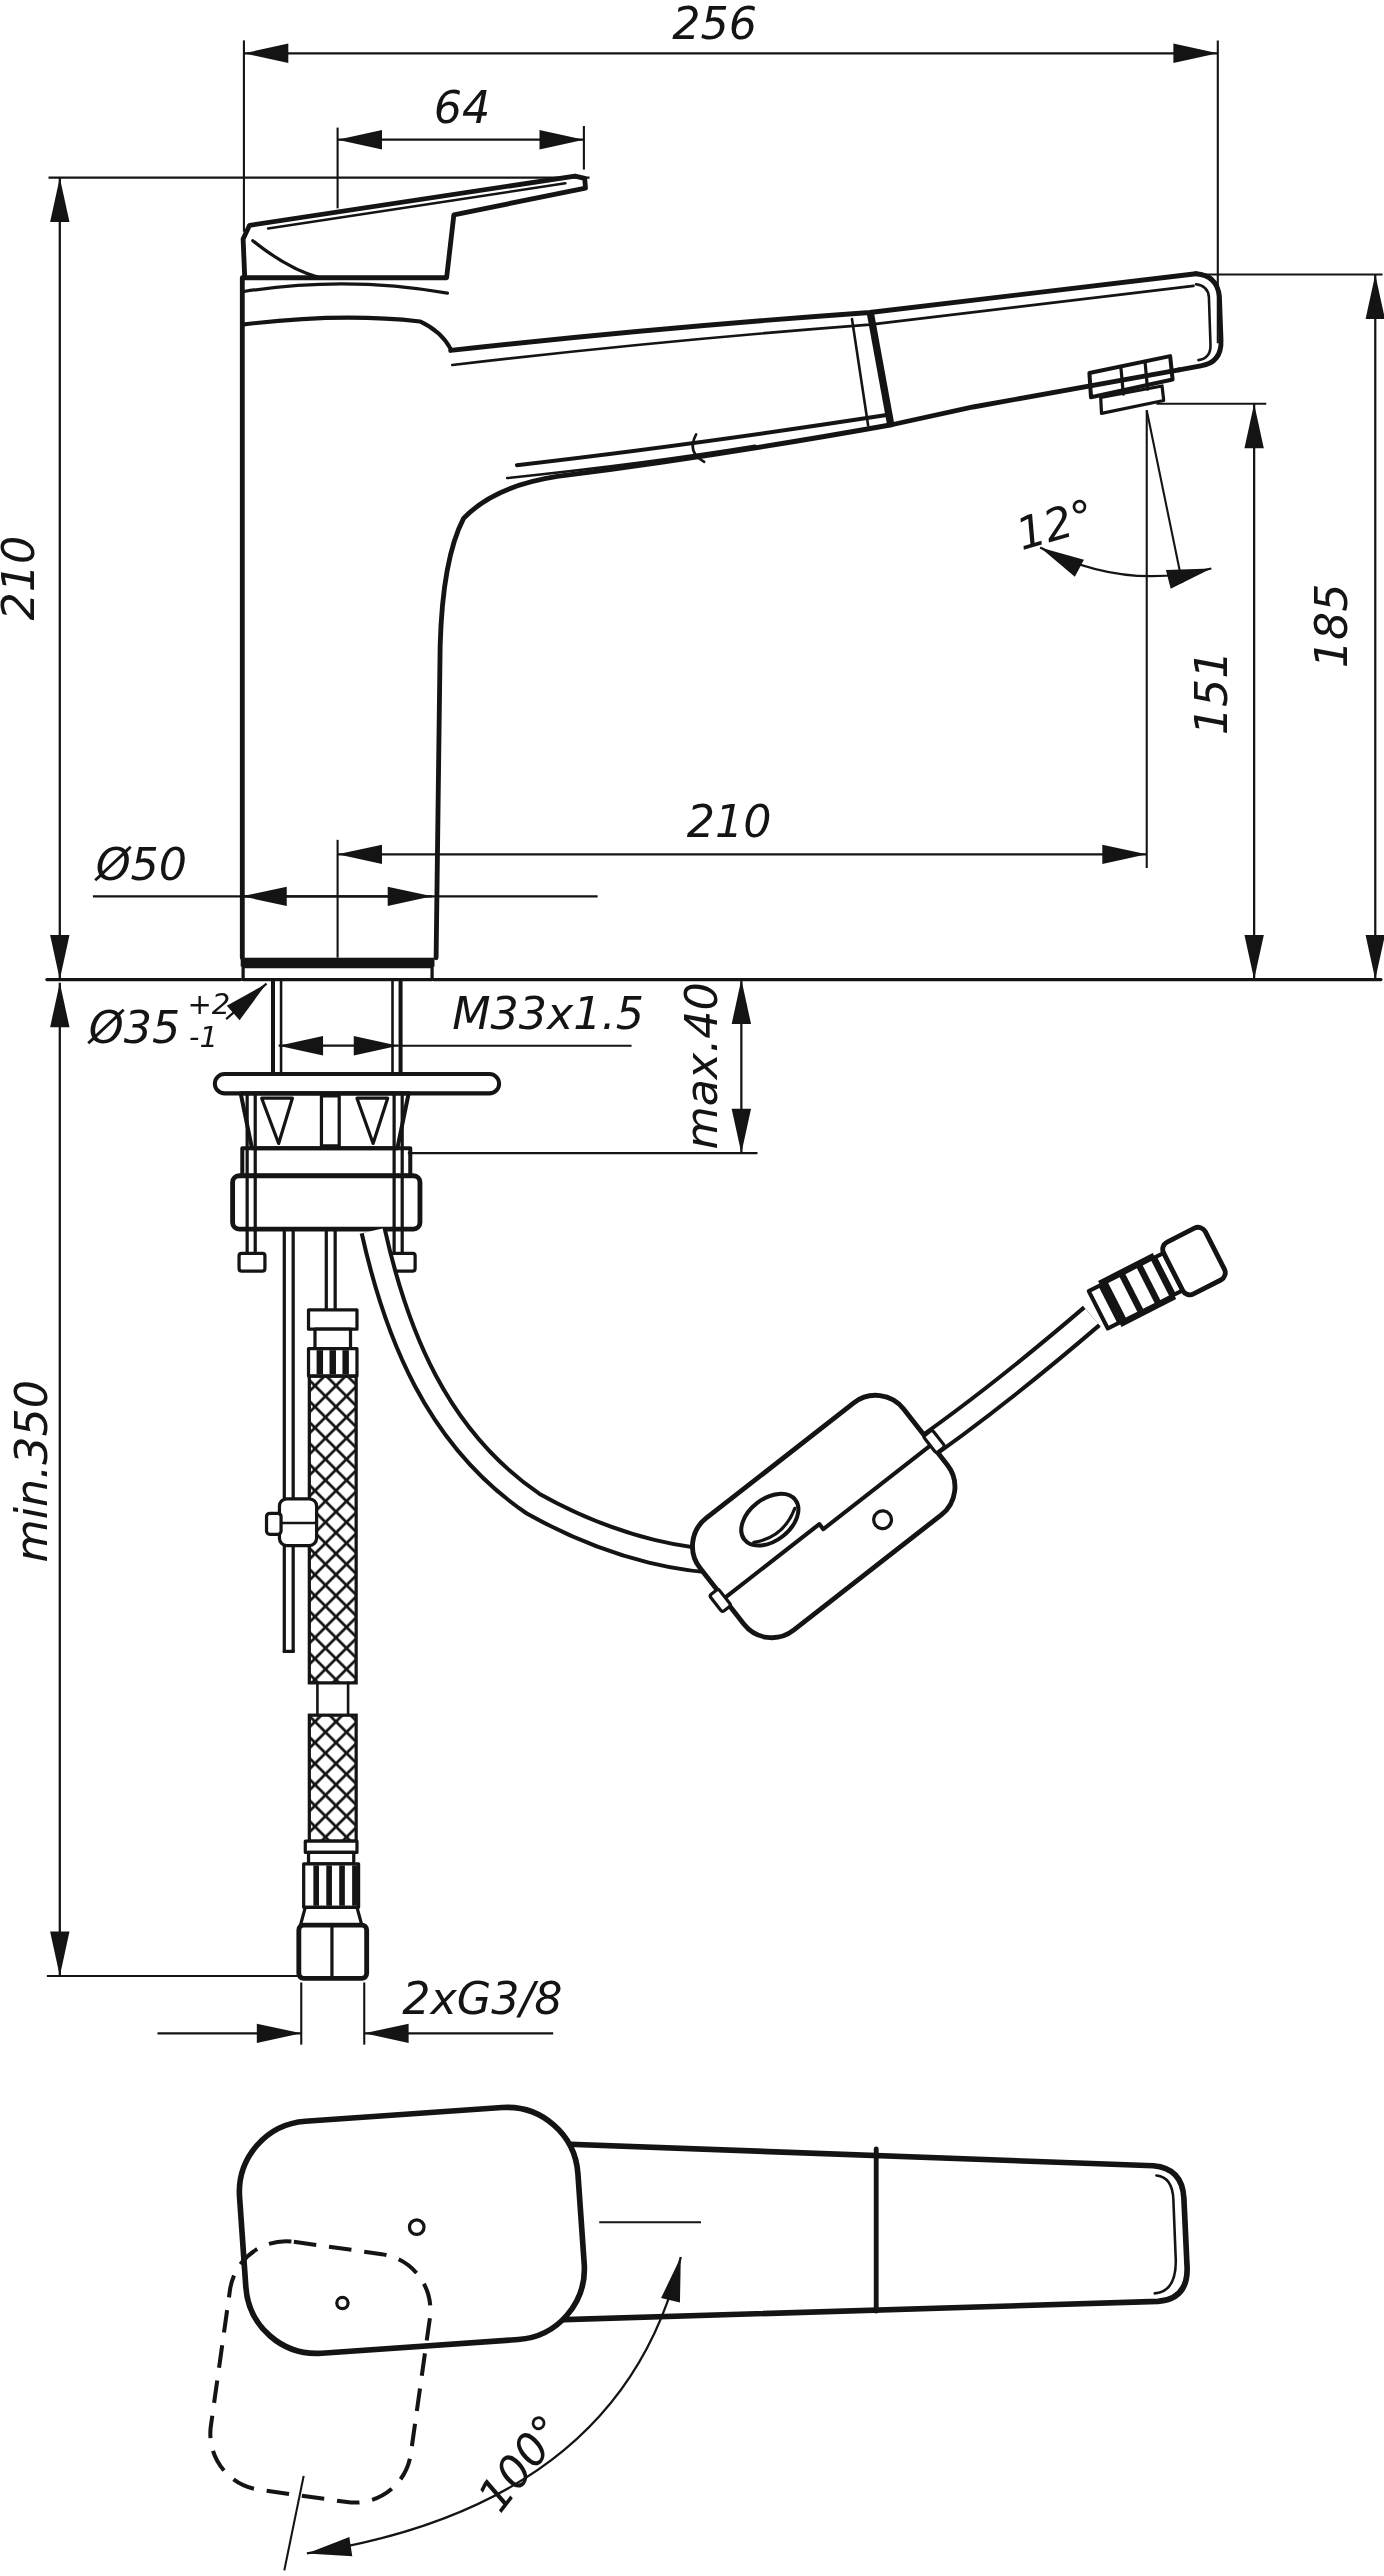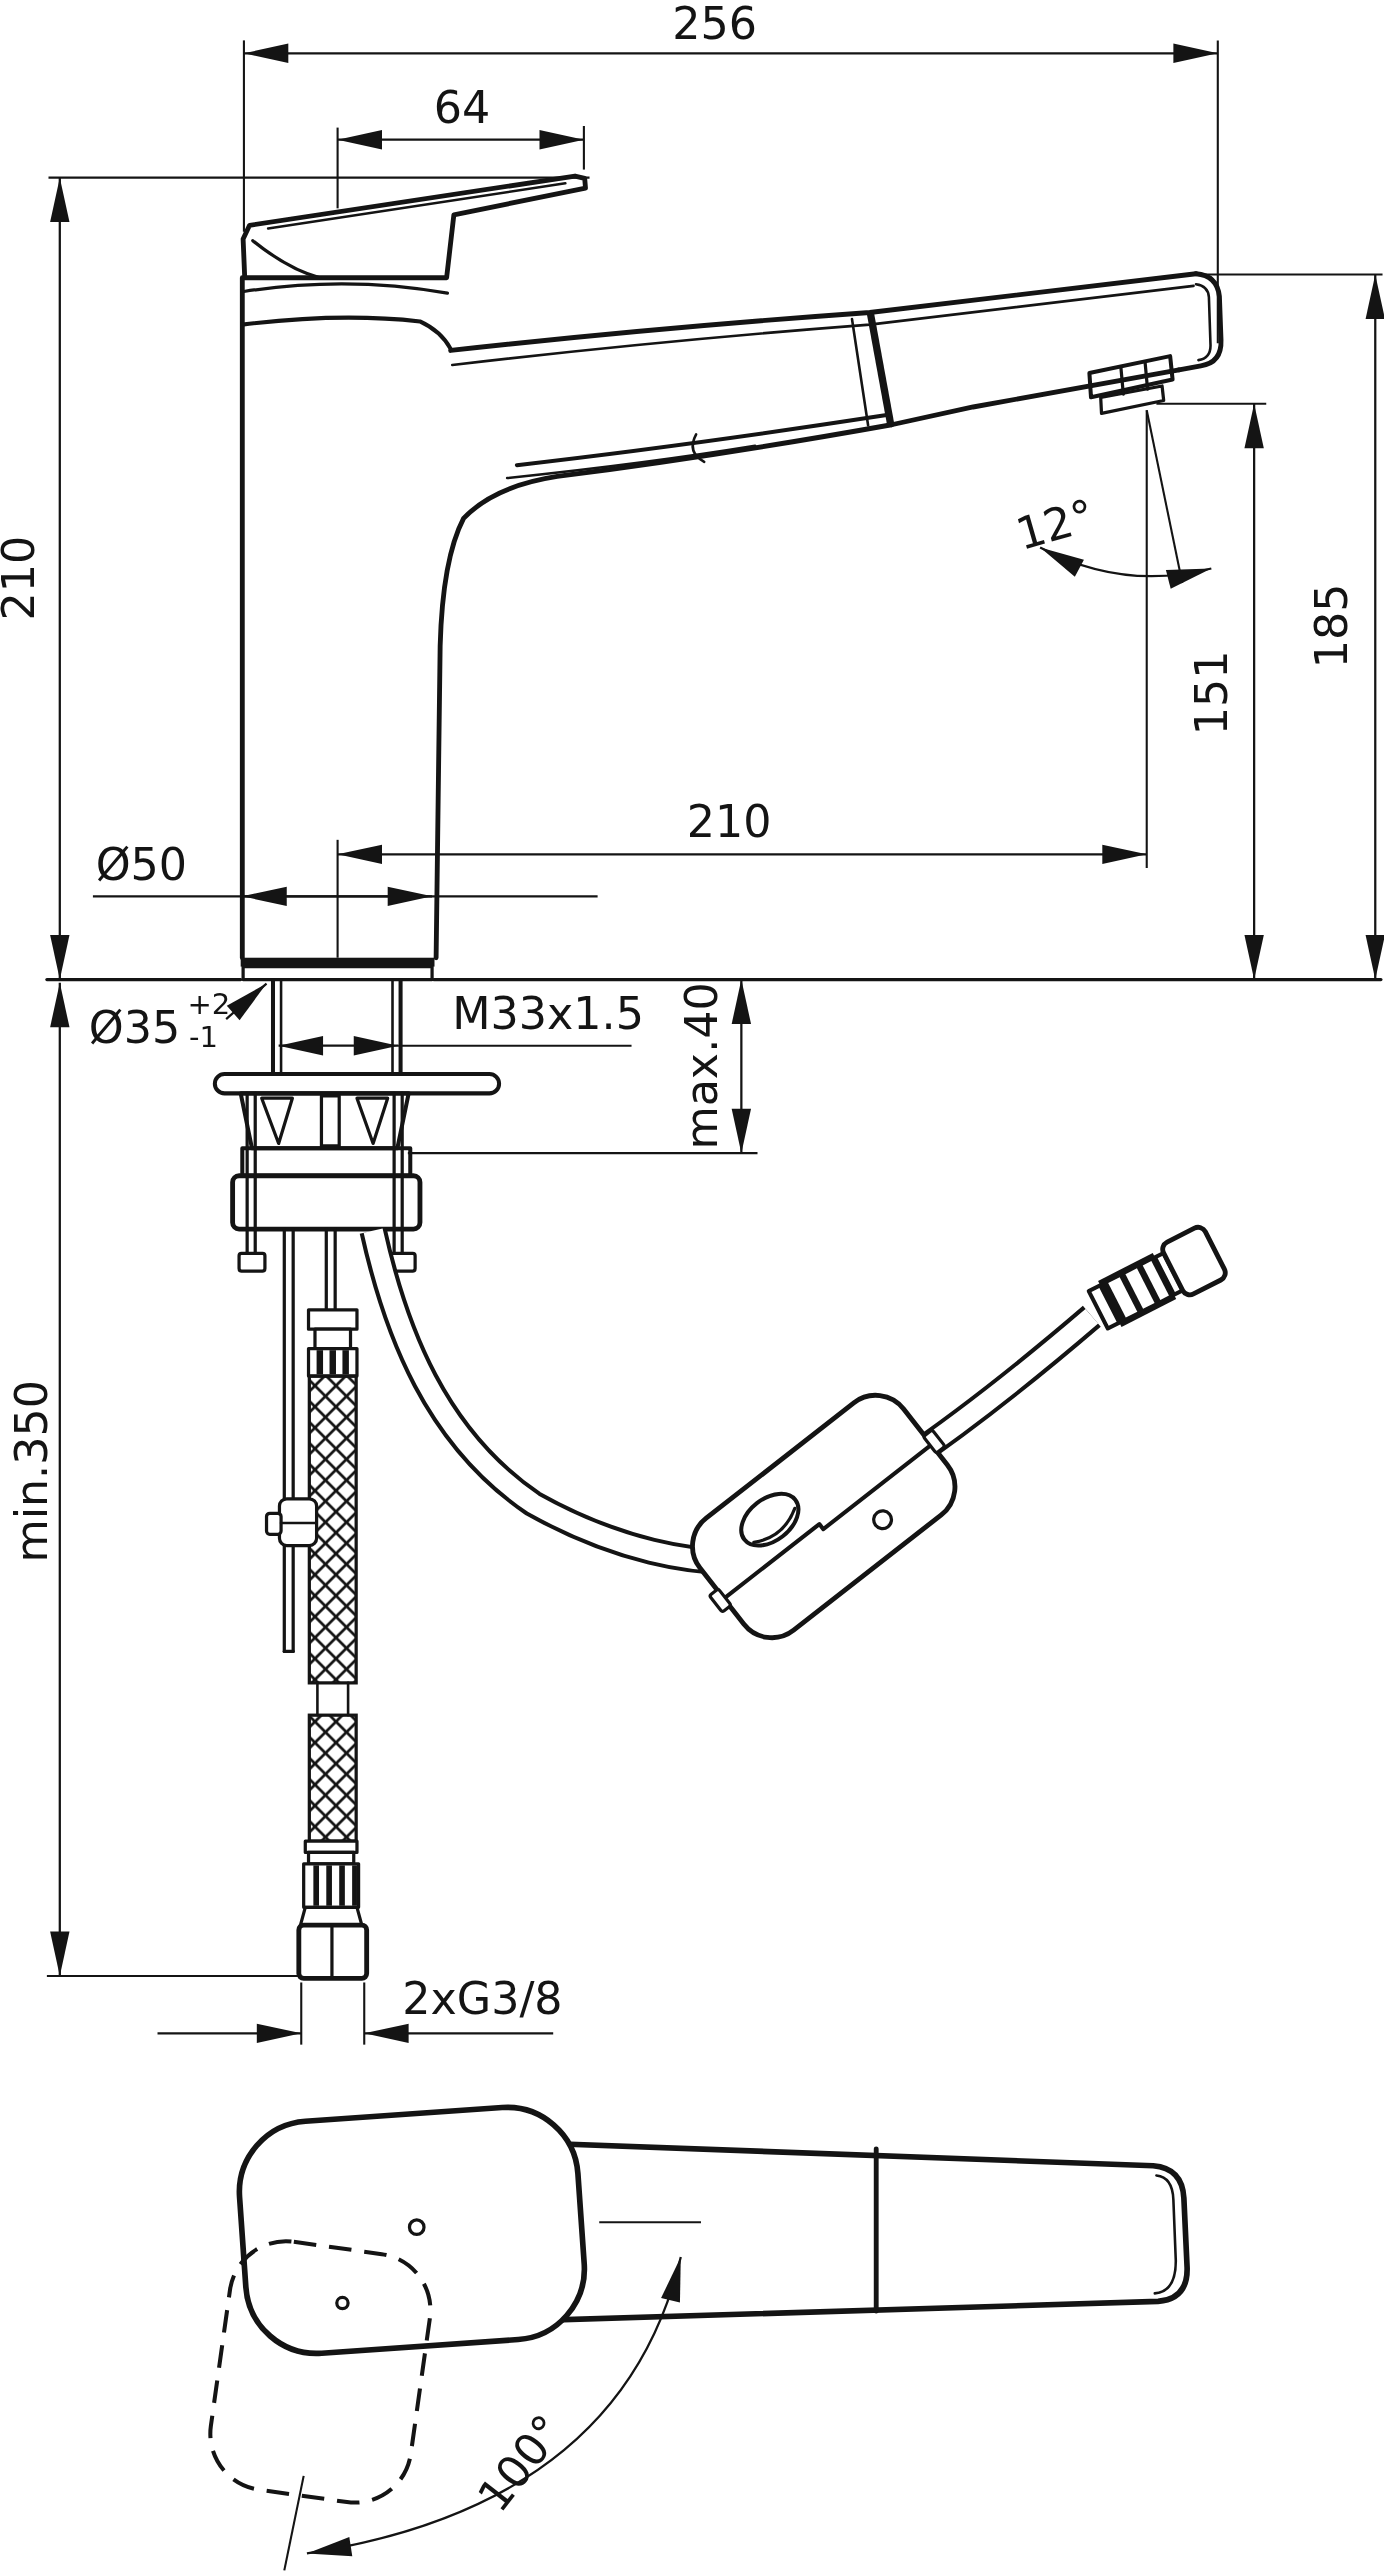--- a/index.html
+++ b/index.html
@@ -1,16 +1,16 @@
 <!DOCTYPE html>
 <html style="font-size:13px"><head>
 <meta charset="utf-8">
 <style>
   html,body{margin:0;padding:0;background:#ffffff;}
-  .page{width:1220px;height:2576px;background:#fff;position:relative;}
+  .page{width:1220px;height:2576px;background:#fff;position:relative;font-style:italic;}
   svg text{font-family:"DejaVu Sans","Liberation Sans",sans-serif;fill:#141414;}
   .lbl{font-size:55px;}
   .lbls{font-size:36px;}
   .dim{stroke:#141414;stroke-width:2.8;fill:none;}
   .ext{stroke:#141414;stroke-width:2.6;fill:none;}
   .s7{stroke:#141414;stroke-width:7;fill:none;stroke-linecap:round;stroke-linejoin:round;}
   .s6{stroke:#141414;stroke-width:6;fill:none;stroke-linecap:round;stroke-linejoin:round;}
   .s5{stroke:#141414;stroke-width:5;fill:none;stroke-linecap:round;stroke-linejoin:round;}
   .s4{stroke:#141414;stroke-width:4;fill:none;stroke-linecap:round;stroke-linejoin:round;}
   .s3{stroke:#141414;stroke-width:3.2;fill:none;stroke-linecap:round;stroke-linejoin:round;}

